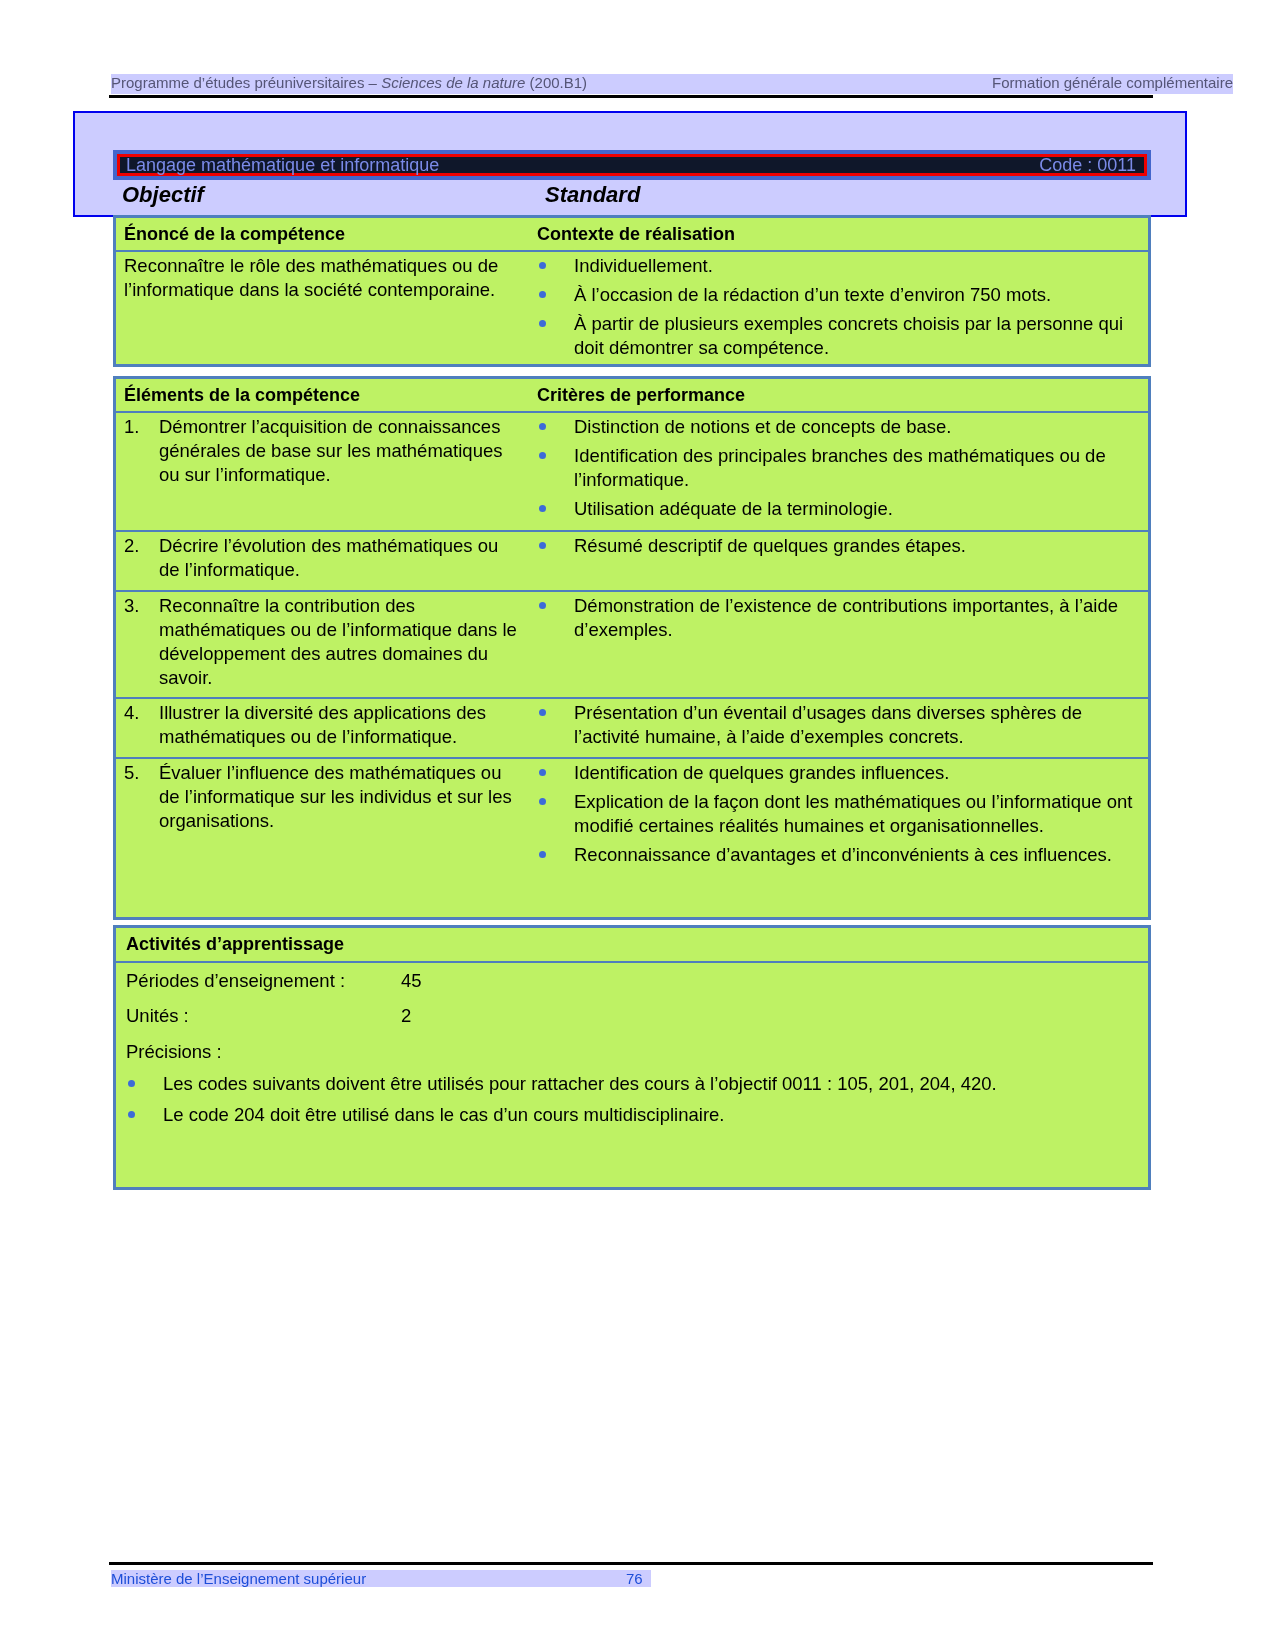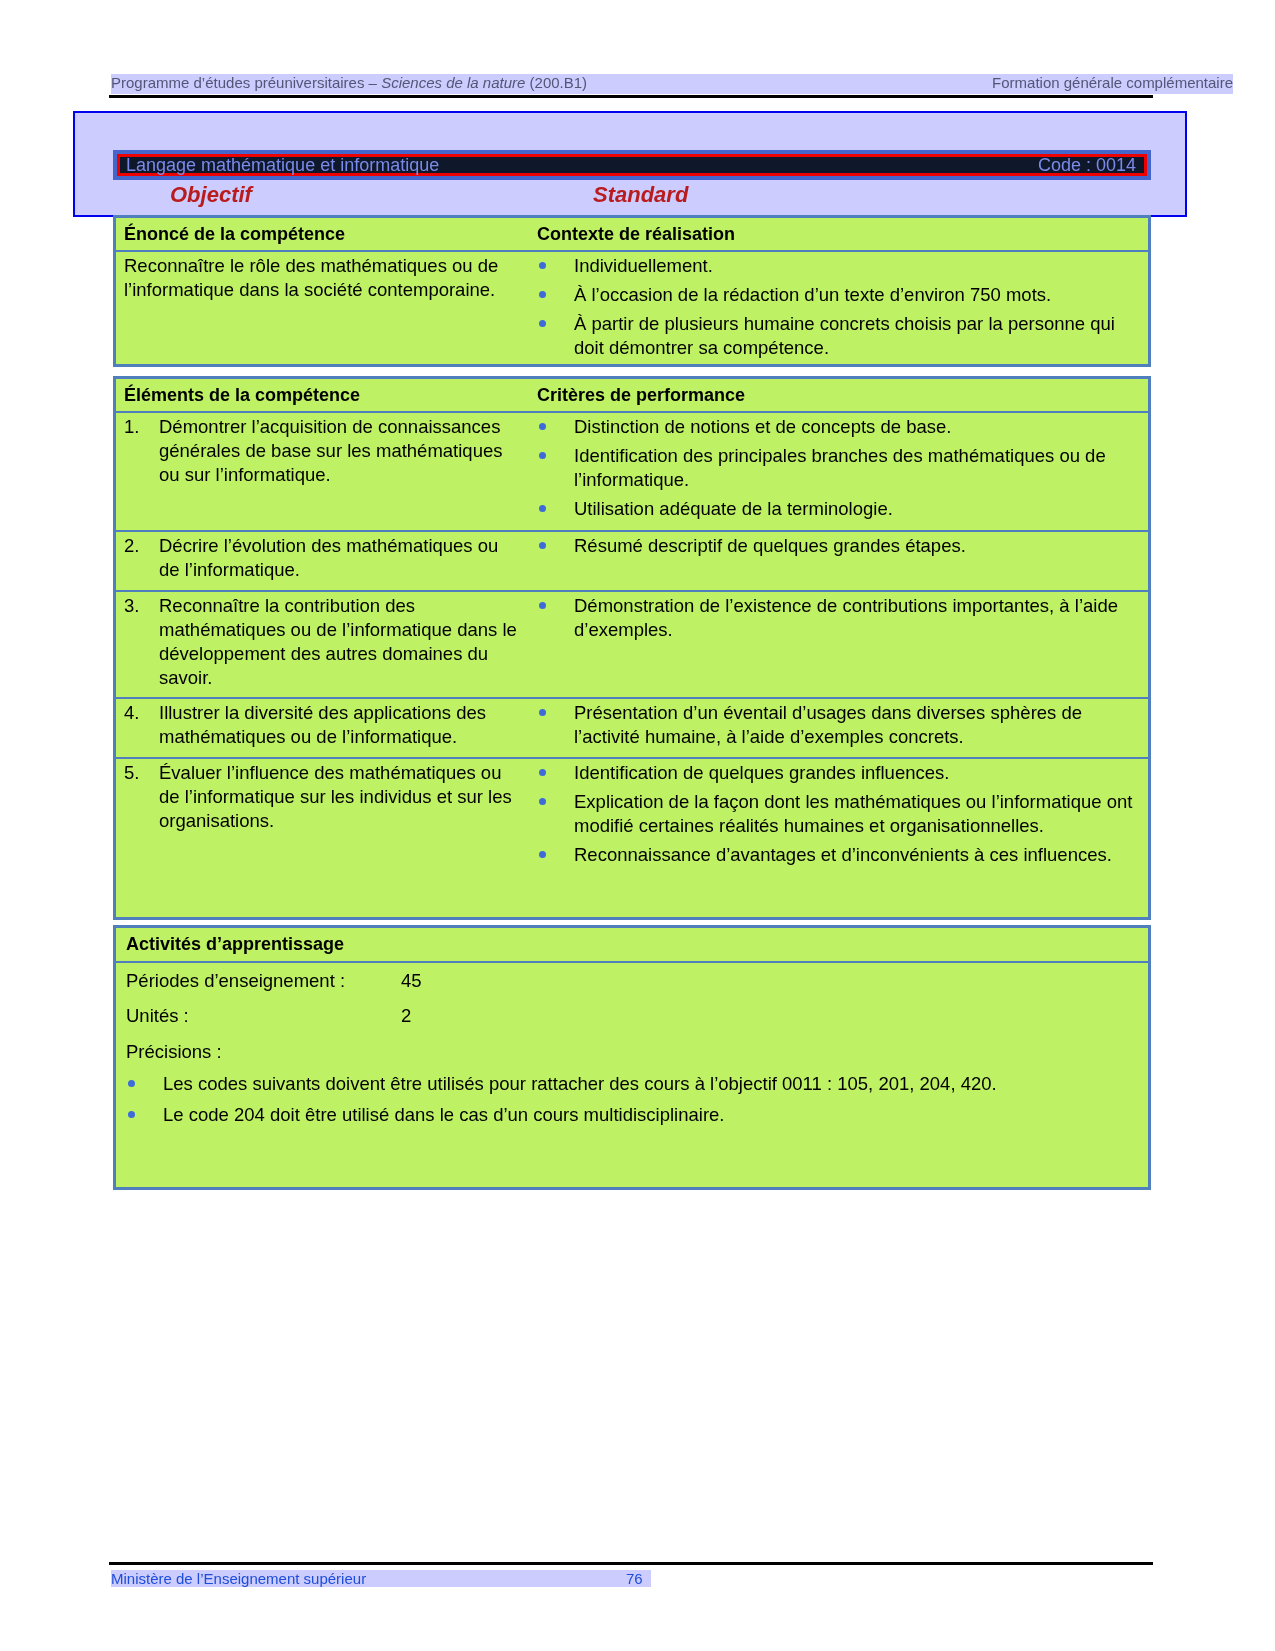--- a/index.html
+++ b/index.html
@@ -7,21 +7,21 @@
   .abs { position:absolute; }
   .hl { background:#ccccff; }
   #run-header { left:111px; top:74px; width:1122px; height:20px; font-size:15px; color:#555577; }
   #run-header .left { position:absolute; left:0; top:0; }
   #run-header .right { position:absolute; right:0; top:0; }
   #run-header-rule { left:109px; top:95px; width:1044px; height:3px; background:#000; }
   #overlay-band { left:73px; top:111px; width:1114px; height:106px; background:#ccccff; border:2px solid #0000ee; box-sizing:border-box; }
   #objective-bar { left:113px; top:150px; width:1038px; height:30px; background:#4466cc; }
   #objective-bar-inner { left:117px; top:154px; width:1030px; height:22px; background:#0f172a; border:3px solid #ee0000; box-sizing:border-box; font-size:18px; color:#7a8ae8; line-height:16px; padding:0 6px; }
   #objective-bar-inner .code { position:absolute; right:8px; top:0; }
-  .colhead { font-size:22px; font-style:italic; font-weight:bold; color:#b91c1c;margin-left:48px; }
+  .colhead { font-size:22px; font-style:italic; font-weight:bold; color:#000000; }
   #objectif-label { left:122px; top:182px; }
   #standard-label { left:545px; top:182px; }
   .box { position:absolute; left:113px; width:1038px; border:3px solid #4f7fbd; box-sizing:border-box; background:#bef264; }
   .box .hrow { position:relative; height:32px; border-bottom:2px solid #4f7fbd; font-size:18px; font-weight:bold; }
   .box .hrow span { position:absolute; top:6px; }
   .box .row { position:relative; border-bottom:2px solid #4f7fbd; }
   .box .row:last-child { border-bottom:none; }
   .txt { font-size:18.5px; line-height:24px; }
   .leftcell { position:absolute; left:8px; width:395px; top:2px; }
   .leftcell .num { position:absolute; left:0; top:0; }
@@ -44,36 +44,36 @@
 <div id="run-header" class="abs hl">
   <span class="left"><span>Programme d’études préuniversitaires – </span><i>Sciences de la nature</i><span> (200.B1)</span></span>
   <span class="right">Formation générale complémentaire</span>
 </div>
 <div id="run-header-rule" class="abs"></div>
 
 <div id="overlay-band" class="abs"></div>
 <div id="objective-bar" class="abs"></div>
 <div id="objective-bar-inner" class="abs">
   <span>Langage mathématique et informatique</span>
-  <span class="code">Code : 0014</span>
+  <span class="code">Code : 0011</span>
 </div>
 <div id="objectif-label" class="abs colhead">Objectif</div>
 <div id="standard-label" class="abs colhead">Standard</div>
 
 <div id="box1" class="box">
   <div class="hrow">
     <span style="left:8px">Énoncé de la compétence</span>
     <span style="left:421px">Contexte de réalisation</span>
   </div>
   <div class="row txt" style="height:110px">
     <div class="leftcell" style="width:390px">Reconnaître le rôle des mathématiques ou de l’informatique dans la société contemporaine.</div>
     <div class="rightcell">
       <div class="bullet-item"><span class="dot"></span><span>Individuellement.</span></div>
       <div class="bullet-item"><span class="dot"></span><span>À l’occasion de la rédaction d’un texte d’environ 750 mots.</span></div>
-      <div class="bullet-item"><span class="dot"></span><span>À partir de plusieurs humaine concrets choisis par la personne qui doit démontrer sa compétence.</span></div>
+      <div class="bullet-item"><span class="dot"></span><span>À partir de plusieurs exemples concrets choisis par la personne qui doit démontrer sa compétence.</span></div>
     </div>
   </div>
 </div>
 
 <div id="box2" class="box">
   <div class="hrow">
     <span style="left:8px">Éléments de la compétence</span>
     <span style="left:421px">Critères de performance</span>
   </div>
   <div class="row txt" style="height:117px">

